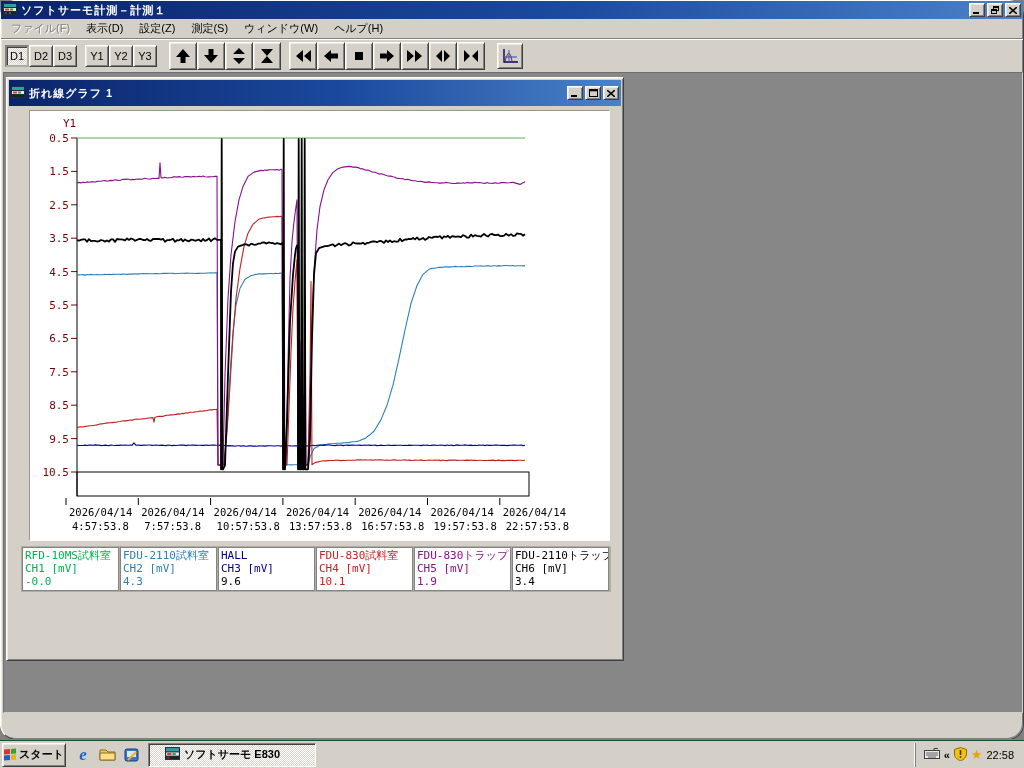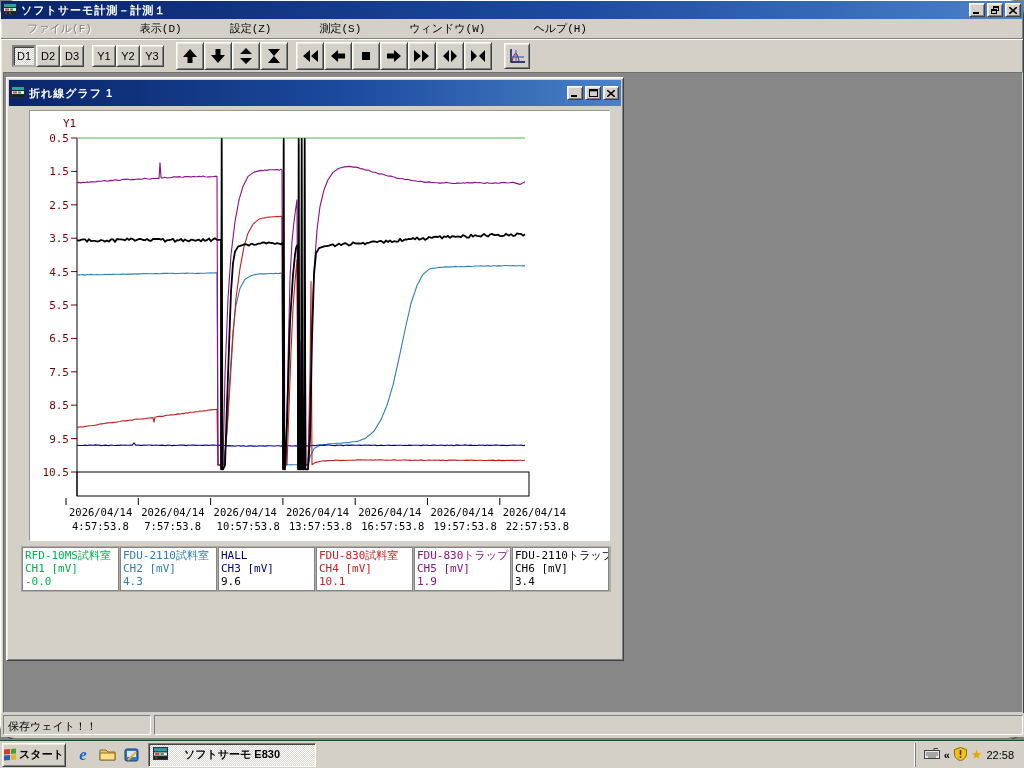--- a/index.html
+++ b/index.html
@@ -11,24 +11,24 @@
   .thin-in   { border:1px solid; border-color:#808080 #fff #fff #808080; }
 
   
   .main-window { position:absolute; left:0; top:0; width:1024px; height:740px; background:#d4d0c8;border-radius:16px; }
   .titlebar { height:18px; background:linear-gradient(90deg,#0a246a,#1b4a9e 55%,#4a82c8); display:flex; align-items:center; padding:0 2px; color:#fff; font-weight:bold; }
   .titlebar .ttl { flex:1; margin-left:4px; font-size:11px; letter-spacing:1px; white-space:nowrap; }
   .cap-btn { width:16px; height:14px; background:#d4d0c8; display:flex; align-items:center; justify-content:center; margin-left:2px; padding:0; }
   .cap-btn svg { display:block; }
 
   .menubar { height:20px; display:flex; align-items:center; padding-left:2px; border-bottom:1px solid #808080; box-shadow:0 1px 0 #fff; }
-  .menu-item { padding:3px 24px; color:#000;font-family:Liberation Mono, monospace; }
+  .menu-item { padding:3px 8px; color:#000; }
   .menu-item.disabled { color:#808080; text-shadow:1px 1px 0 #fff; }
 
-  .toolbar { height:33px; display:flex; align-items:center; padding-left:11px; }
+  .toolbar { height:33px; display:flex; align-items:center; padding-left:4px; }
   .tb { background:#d4d0c8; display:flex; align-items:center; justify-content:center; margin-right:0; padding:0; font-size:11px; color:#000; font-family:"Liberation Sans",sans-serif; }
   .tb.small { width:24px; height:22px; }
   .tb.small.pressed { border-color:#808080 #fff #fff #808080; box-shadow:inset 1px 1px 0 #404040, inset -1px -1px 0 #ece9d8; background:repeating-conic-gradient(#fff 0% 25%, #d4d0c8 0% 50%) 0 0/2px 2px; }
   .tb.arrow { width:28px; height:28px; }
   .tb-gap { width:8px; }
   .tb svg { display:block; }
 
   
   .mdi { position:absolute; left:2px; top:71px; width:1020px; height:641px; background:#878787; border:1px solid; border-color:#6e6e6e #cfcfcf #cfcfcf #6e6e6e; }
 
@@ -56,21 +56,21 @@
   .status-panel.rest { flex:1; }
 
   
   .taskbar { position:absolute; left:0; top:740px; width:1024px; height:28px; background:#d4d0c8; border-top:1px solid #14532d; box-shadow:0 -1px 0 #808080; display:flex; align-items:center; padding:0 2px; }
   .start-btn { width:64px; height:24px; background:#d4d0c8; display:flex; align-items:center; justify-content:center; gap:3px; font-weight:bold; font-size:11px; }
   .winflag { width:12px; height:11px; display:grid; grid-template-columns:1fr 1fr; grid-template-rows:1fr 1fr; gap:1px; transform:skewY(-4deg); }
   .winflag i { display:block; }
   .qlaunch { display:flex; align-items:center; gap:6px; margin:0 8px; }
   .ql-icon { width:18px; height:18px; display:flex; align-items:center; justify-content:center; }
   .ie-e { color:#1a66cc; font-family:"Liberation Serif",serif; font-style:italic; font-weight:bold; font-size:17px; }
-  .task-btn { width:168px; height:24px; display:flex; align-items:center; gap:16px; padding:0 4px; background:repeating-conic-gradient(#fff 0% 25%, #d9d5cc 0% 50%) 0 0/2px 2px; font-size:11px; font-weight:bold; }
+  .task-btn { width:168px; height:24px; display:flex; align-items:center; gap:4px; padding:0 16px; background:repeating-conic-gradient(#fff 0% 25%, #d9d5cc 0% 50%) 0 0/2px 2px; font-size:11px; font-weight:bold; }
   .tray { margin-left:auto; height:24px; display:flex; align-items:center; gap:4px; padding:0 6px 0 8px; border-left:1px solid #808080; box-shadow:-1px 0 0 #fff; }
   .tray-time { font-size:11px; padding-right:2px; }
   .chev { font-size:11px; font-weight:bold; }
   .star { color:#e0a800; font-size:13px; }
 </style>
 </head>
 <body>
 
 <div class="main-window bevel-out">
 
@@ -315,24 +315,20 @@
             <div class="lg-ch" style="color: rgb(0, 0, 0);">CH6 [mV]</div>
             <div class="lg-val" style="color: rgb(0, 0, 0);">3.4</div>
           </div>
         </div>
 
 
       </div>
     </div>
   </div>
 
-  <div class="statusbar">
-    <div class="status-panel first thin-in">保存ウェイト！！</div>
-    <div class="status-panel rest thin-in"></div>
-  </div>
 </div>
 
 <div class="taskbar">
   <button class="start-btn bevel-out">
     <span class="winflag">
       <i style="background:#d33a26"></i>
         <i style="background:#3aa32f"></i>
         <i style="background:#2a5bbf"></i>
         <i style="background:#e8b211"></i>
     </span>

